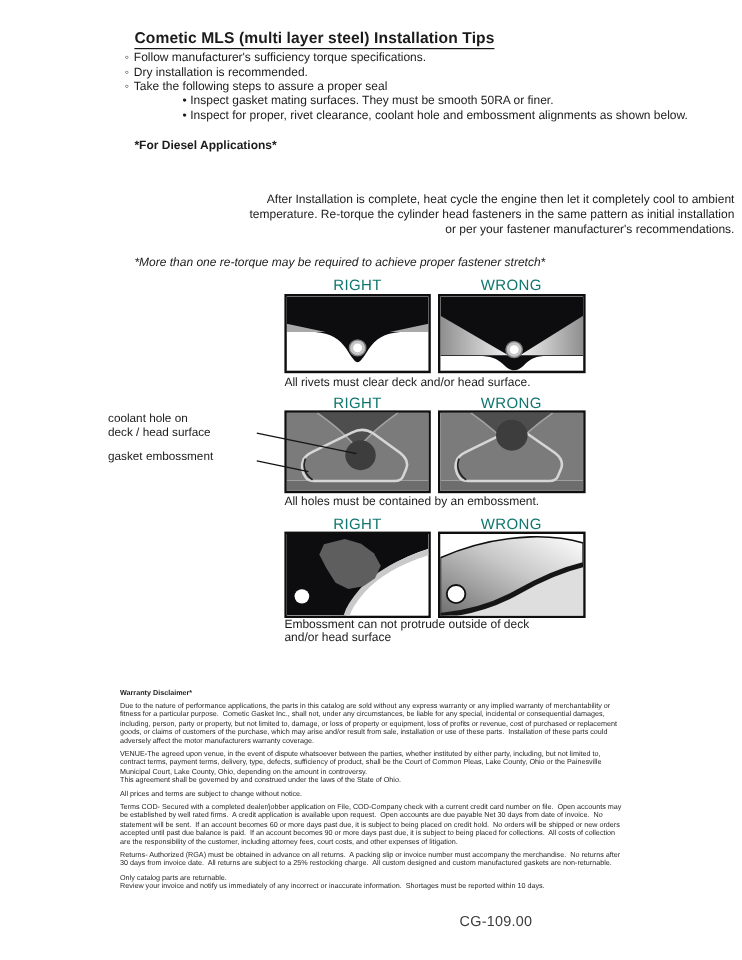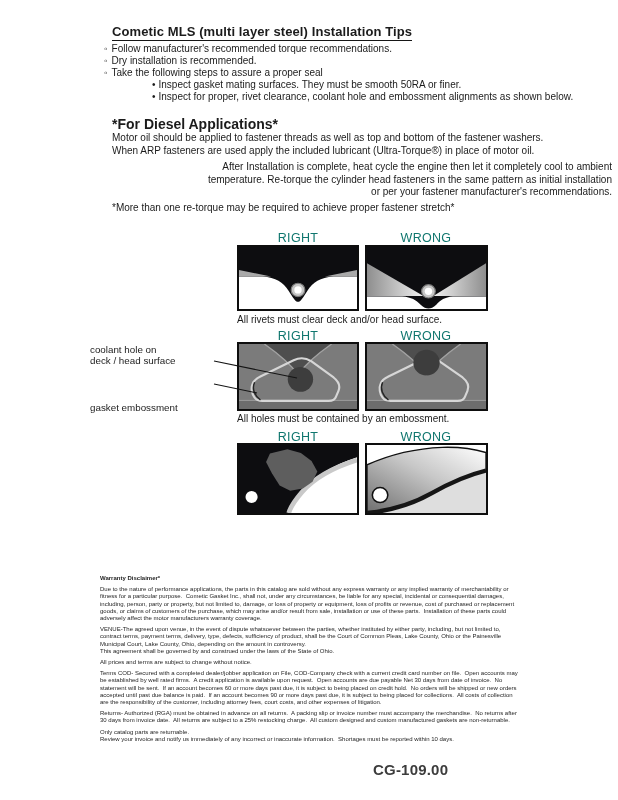--- a/index.html
+++ b/index.html
@@ -8,56 +8,54 @@
   .abs{position:absolute;}
 
   .title{left:112px;top:24px;font-size:13px;font-weight:bold;letter-spacing:.1px;
          border-bottom:1.5px solid #161616;padding-bottom:1px;}
 
   .tips{left:104px;top:43px;width:505px;font-size:10px;line-height:11.9px;list-style:none;margin:0;padding:0;}
   .tips li.main::before{content:"◦";margin-right:4px;}
   .tips li.sub{padding-left:48px;}
   .tips li.sub::before{content:"•";margin-right:3px;}
 
-  .h2{left:112px;top:116px;font-size:14px;font-weight:bold;}
+  .h2{left:112px;top:116px;font-size:10px;font-weight:bold;}
   .para{left:112px;width:500px;font-size:10px;line-height:12.6px;white-space:pre-line;}
-  .p1{top:132px;} .p2{top:161px;text-align:right;} .note{top:202px;}
+  .p1{top:132px;} .p2{top:161px;text-align:right;} .note{top:214px;font-style:italic;}
 
   .dlabel{font-size:12.5px;letter-spacing:.3px;text-align:center;width:122px;color:#0f766e;}
   .caption{left:237px;font-size:10px;line-height:11.4px;white-space:pre-line;}
 
   .panel{position:absolute;border:2px solid #0e0e0e;box-sizing:border-box;background:#fff;}
   .panel svg{display:block;width:100%;height:100%;}
 
   .sidelabel{left:90px;width:122px;font-size:9.8px;line-height:10.8px;white-space:pre-line;}
 
   .warr{left:100px;top:575px;width:475px;font-size:6px;line-height:7.2px;color:#1f1f1f;}
   .warr .wh{font-weight:bold;margin:0 0 4px 0;}
   .warr p{margin:0 0 4px 0;white-space:pre;}
 
-  .code{left:373px;top:761px;font-size:15px;color:#3c3c3c;letter-spacing:.2px;font-weight:bold;}
+  .code{left:383px;top:761px;font-size:12px;color:#3c3c3c;letter-spacing:.2px;}
 </style>
 </head>
 <body>
 
 <div class="page">
 
   <div class="abs title">Cometic MLS (multi layer steel) Installation Tips</div>
 
   <ul class="abs tips">
-    <li class="main">Follow manufacturer's recommended torque recommendations.</li>
+    <li class="main">Follow manufacturer's sufficiency torque specifications.</li>
     <li class="main">Dry installation is recommended.</li>
     <li class="main">Take the following steps to assure a proper seal</li>
     <li class="sub">Inspect gasket mating surfaces.  They must be smooth 50RA or finer.</li>
     <li class="sub">Inspect for proper, rivet clearance, coolant hole and embossment alignments as shown below.</li>
   </ul>
 
   <div class="abs h2">*For Diesel Applications*</div>
-  <div class="abs para p1">Motor oil should be applied to fastener threads as well as top and bottom of the fastener washers.
-When ARP fasteners are used apply the included lubricant (Ultra-Torque®) in place of motor oil.</div>
   <div class="abs para p2">After Installation is complete, heat cycle the engine then let it completely cool to ambient
 temperature. Re-torque the cylinder head fasteners in the same pattern as initial installation
 or per your fastener manufacturer's recommendations.</div>
   <div class="abs para note">*More than one re-torque may be required to achieve proper fastener stretch*</div>
 
   <div class="abs dlabel" style="left:237px;top:231px;">RIGHT</div>
   <div class="abs dlabel" style="left:365px;top:231px;">WRONG</div>
 
   <div class="panel" style="left:237px;top:245px;width:122px;height:66px;">
     <svg viewBox="0 0 121 65" preserveAspectRatio="none">
@@ -89,21 +87,21 @@
       <circle cx="63" cy="46.5" r="3.8" fill="#ffffff"></circle>
     </svg>
   </div>
   <div class="abs caption" style="top:314px;">All rivets must clear deck and/or head surface.</div>
 
   <div class="abs dlabel" style="left:237px;top:329px;">RIGHT</div>
   <div class="abs dlabel" style="left:365px;top:329px;">WRONG</div>
 
   <div class="abs sidelabel" style="top:345px;">coolant hole on
 deck / head surface</div>
-  <div class="abs sidelabel" style="top:376px;margin-top:27px;">gasket embossment</div>
+  <div class="abs sidelabel" style="top:376px;">gasket embossment</div>
 
   <div class="panel" style="left:237px;top:342px;width:122px;height:69px;">
     <svg viewBox="0 0 121 68" preserveAspectRatio="none">
       <rect width="121" height="68" fill="#7b7b7b"></rect>
       <path d="M26,0 C40,10 52,20 60.5,32 C69,20 81,10 95,0 Z" fill="#4e4e4e"></path>
       <path d="M26,0 C40,10 52,20 60.5,32 C69,20 81,10 95,0" fill="none" stroke="#a2a2a2" stroke-width="1.4"></path>
       <rect y="59" width="121" height="9" fill="#6d6d6d"></rect>
       <line x1="0" y1="59" x2="121" y2="59" stroke="#9e9e9e" stroke-width="1"></line>
       <path d="M16,56 C13,52 12,46 14,41.5 C15,38.5 18,36 22,34 L56,17 C62,14 68,14 74,18 L97,35 C102,39 104,44 102,49 L99.5,55 C98.5,58 96,59.5 92,59.5 L24,59.5 C20,59.5 17.5,58.5 16,56 Z" fill="none" stroke="#d6d6d6" stroke-width="2.2"></path>
       <path d="M22,58.5 C16,54 13,47 16,40" fill="none" stroke="#242424" stroke-width="1.4"></path>
@@ -150,20 +148,22 @@
             <stop offset="1" stop-color="#ffffff"></stop>
         </linearGradient>
       </defs>
       <rect width="123" height="72" fill="#ffffff"></rect>
       <path d="M0,21 C25,9.5 52,3.5 78,2.5 C94,2 110,4 123,8 L123,27 C103,32 84,41 67,51 C48,62 25,69.5 0,72 Z" fill="url(#bg3)" stroke="#101010" stroke-width="1.4"></path>
       <path d="M0,72 C25,69.5 48,62 67,51 C84,41 103,32 123,27 L123,72 Z" fill="#dedede"></path>
       <path d="M0,72 C25,69.5 48,62 67,51 C84,41 103,32 123,27" fill="none" stroke="#161616" stroke-width="4.5"></path>
       <circle cx="13.5" cy="53" r="8" fill="#ffffff" stroke="#101010" stroke-width="1.6"></circle>
     </svg>
   </div>
+  <div class="abs caption" style="top:515px;">Embossment can not protrude outside of deck
+and/or head surface</div>
 
   <div class="abs warr">
     <p class="wh">Warranty Disclaimer*</p>
     <p>Due to the nature of performance applications, the parts in this catalog are sold without any express warranty or any implied warranty of merchantability or
 fitness for a particular purpose.  Cometic Gasket Inc., shall not, under any circumstances, be liable for any special, incidental or consequential damages,
 including, person, party or property, but not limited to, damage, or loss of property or equipment, loss of profits or revenue, cost of purchased or replacement
 goods, or claims of customers of the purchase, which may arise and/or result from sale, installation or use of these parts.  Installation of these parts could
 adversely affect the motor manufacturers warranty coverage.</p>
     <p>VENUE-The agreed upon venue, in the event of dispute whatsoever between the parties, whether instituted by either party, including, but not limited to,
 contract terms, payment terms, delivery, type, defects, sufficiency of product, shall be the Court of Common Pleas, Lake County, Ohio or the Painesville

